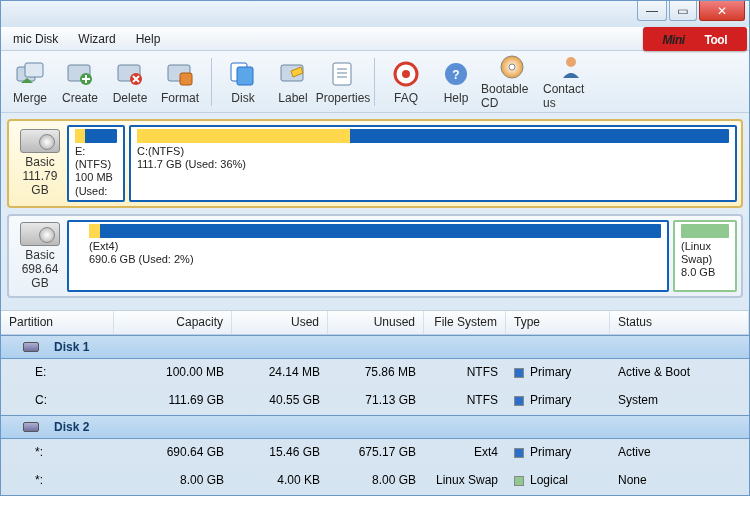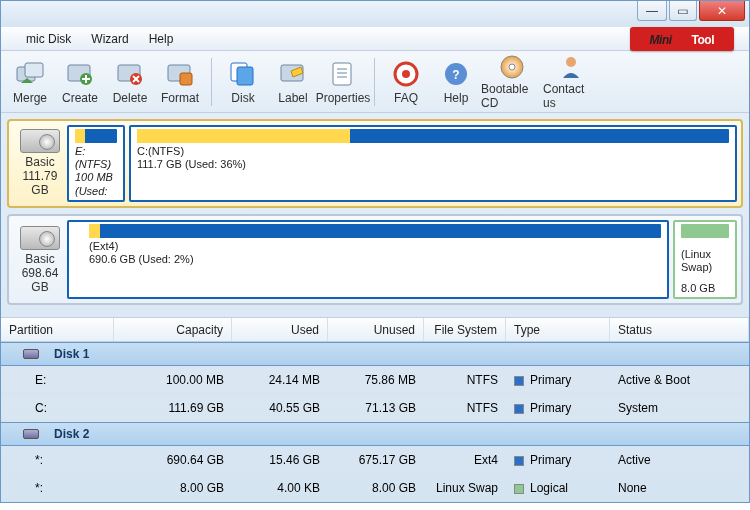--- a/index.html
+++ b/index.html
@@ -5,21 +5,21 @@
 * { box-sizing: border-box; margin: 0; padding: 0; font-family: "Segoe UI", Tahoma, sans-serif; font-size: 12px; }
 body { background: #fff; width: 750px; height: 510px; overflow: hidden; }
 
 .window { background: linear-gradient(#e8f0f8, #d5e4f1); border: 1px solid #6b99c7; }
 
 .titlebar { height: 26px; background: linear-gradient(#ecf3fb, #d5e4f1); display: flex; justify-content: flex-end; align-items: flex-start; padding-right: 4px; }
 .titlebar .btn { width: 30px; height: 20px; margin-left: 2px; border-radius: 0 0 3px 3px; display: flex; align-items: center; justify-content: center; font-size: 12px; color: #333; border: 1px solid #8aa8c8; border-top: none; background: linear-gradient(#f4f8fc, #dbe7f3); cursor: pointer; }
 .titlebar .btn.max { width: 28px; }
 .titlebar .btn.close { width: 46px; background: linear-gradient(#f08080, #d43c2c); color: #fff; border-color: #a82c20; }
 
-.menubar { height: 24px; background: linear-gradient(#fdfefe, #e7eef7); display: flex; align-items: center; padding: 0 15px; border-bottom: 1px solid #c0d0e0; }
+.menubar { height: 24px; background: linear-gradient(#fdfefe, #e7eef7); display: flex; align-items: center; padding: 0 2px; border-bottom: 1px solid #c0d0e0; }
 .menubar span { padding: 3px 10px; color: #222; cursor: pointer; }
 .logo { margin-left: auto; background: #d21f1f; color: #fff; font-weight: bold; font-style: italic; padding: 2px 8px; border-radius: 3px; font-size: 16px; letter-spacing: -0.5px; box-shadow: 0 1px 2px rgba(0,0,0,0.3); }
 .logo .tool { color: #fff; font-style: normal; font-weight: bold; }
 
 .toolbar { height: 62px; background: linear-gradient(#f4f8fc, #e1ecf6); display: flex; align-items: center; padding: 4px 4px; border-bottom: 1px solid #c0d0e0; }
 .tool-btn { width: 50px; height: 56px; display: flex; flex-direction: column; align-items: center; justify-content: center; cursor: pointer; color: #333; border-radius: 3px; }
 .tool-ico { width: 30px; height: 30px; margin-bottom: 2px; display: flex; align-items: center; justify-content: center; }
 .tool-sep { width: 1px; height: 48px; background: #b8c8da; margin: 0 6px; }
 
 .disk-area { padding: 6px; }
@@ -194,21 +194,21 @@
   </div>
 
   <div class="disk-area" id="disk-area">
       <div class="disk-row">
         <div class="disk-icon-box">
           <div class="hdd"></div>
           <div>Basic</div>
           <div>111.79 GB</div>
         </div>
         <div class="disk-parts">
-          <div class="part " style="width: 58px; font-style: italic;">
+          <div class="part " style="width: 58px;">
             <div class="bar">
               <div class="used" style="width:24%"></div>
             </div>
             <div class="lbl">E:(NTFS)</div>
             <div class="lbl">100 MB (Used:</div>
           </div>
           <div class="part " style="flex: 1 1 0%;">
             <div class="bar">
               <div class="used" style="width:36%"></div>
             </div>
@@ -224,21 +224,21 @@
           <div>698.64 GB</div>
         </div>
         <div class="disk-parts">
           <div class="part " style="flex: 1 1 0%; padding-left: 20px;">
             <div class="bar">
               <div class="used" style="width:2%"></div>
             </div>
             <div class="lbl">(Ext4)</div>
             <div class="lbl">690.6 GB (Used: 2%)</div>
           </div>
-          <div class="part swap" style="width: 64px; gap: 8px;">
+          <div class="part swap" style="width: 64px;">
             <div class="bar">
               <div class="used" style="width:0%"></div>
             </div>
             <div class="lbl">(Linux Swap)</div>
             <div class="lbl">8.0 GB</div>
           </div>
         </div>
       </div>
     </div>
 

